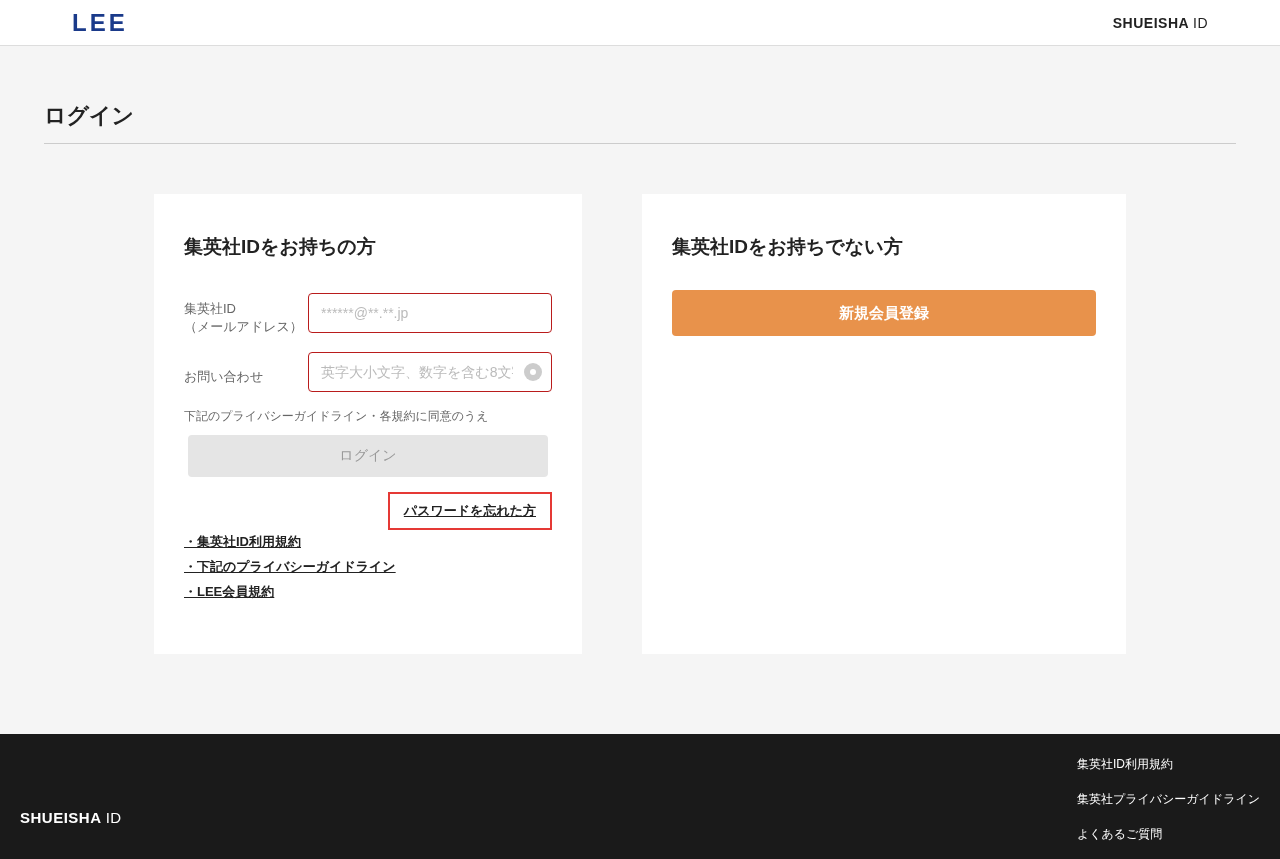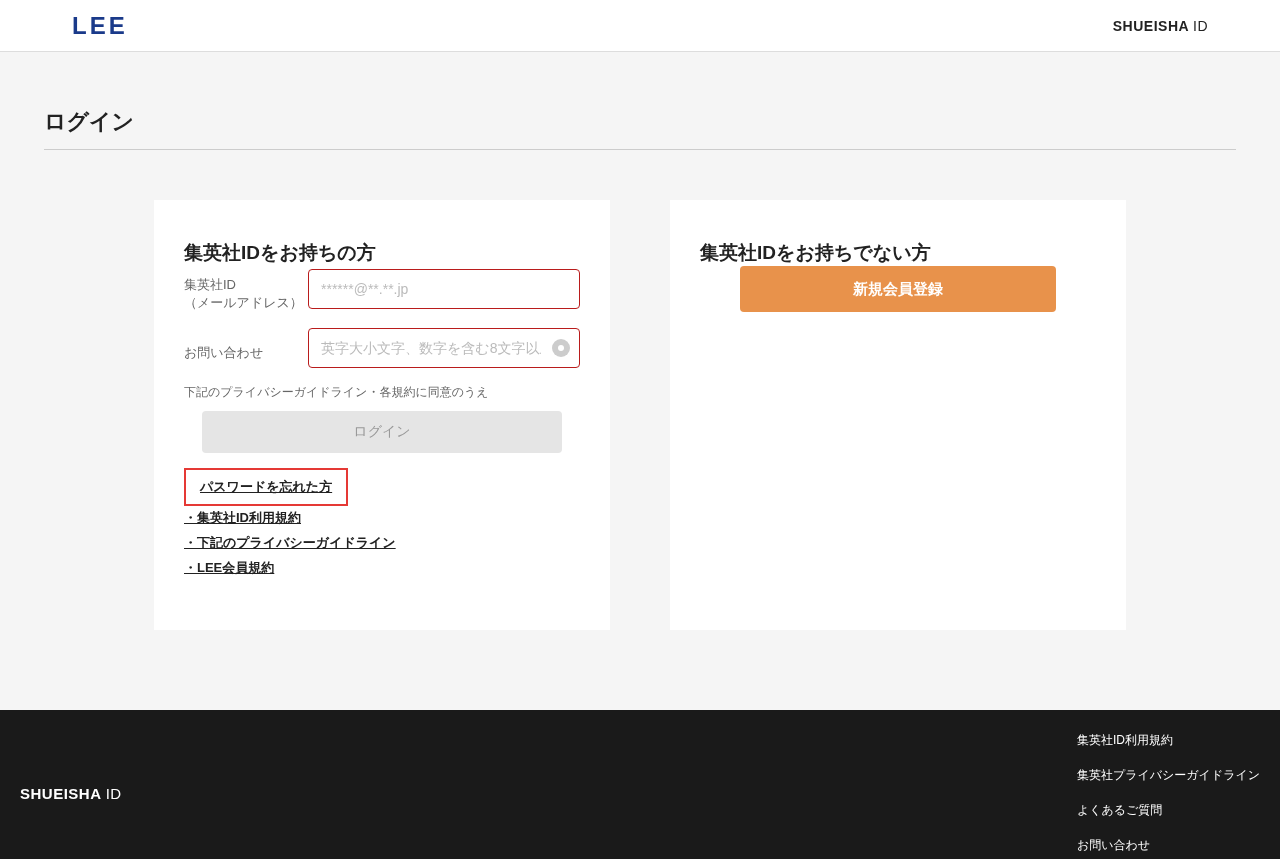--- a/index.html
+++ b/index.html
@@ -1,53 +1,53 @@
 <!DOCTYPE html>
 <html><head>
   <meta charset="utf-8">
   <style>
     * { margin: 0; padding: 0; box-sizing: border-box; }
     body { font-family: -apple-system, BlinkMacSystemFont, "Hiragino Kaku Gothic ProN", "Hiragino Sans", Meiryo, sans-serif; background: #f5f5f5; color: #222; }
     
-    .header { background: #fff; border-bottom: 1px solid #ddd; height: 52px; display: flex; align-items: center; justify-content: space-between; padding: 0 72px; }
+    .header { background: #fff; border-bottom: 1px solid #ddd; height: 46px; display: flex; align-items: center; justify-content: space-between; padding: 0 72px; }
     .lee-logo { color: #1a3a8a; font-weight: 900; font-size: 24px; letter-spacing: 3px; font-family: Arial, sans-serif; }
     .shueisha-id-top { font-weight: 700; font-size: 14px; letter-spacing: 0.5px; }
     .shueisha-id-top .id-part { font-weight: 300; }
     
     .container { max-width: 1236px; margin: 0 auto; padding: 0 22px; }
     .page-title { font-size: 22px; font-weight: 700; padding: 55px 0 12px; border-bottom: 1px solid #ccc; }
     
     .panels { display: flex; gap: 60px; margin-top: 50px; padding: 0 110px 80px; }
     .panel { background: #fff; flex: 1; padding: 40px 30px 50px; }
-    .panel-title { font-size: 19px; font-weight: 700; }
+    .panel-title { font-size: 19px; font-weight: 700; margin-bottom: 30px; }
     
     .form-row { display: flex; align-items: center; margin-bottom: 16px; gap: 4px; }
     .form-label { font-size: 13px; color: #666; width: 120px; padding-top: 10px; line-height: 1.4; }
     .form-input { flex: 1; height: 40px; border: 1px solid #b91c1c; border-radius: 4px; padding: 0 12px; font-size: 14px; color: #333; }
     .form-input::placeholder { color: #bbb; }
     .pw-wrap { position: relative; flex: 1; display: flex; }
     .pw-wrap input { width: 100%; padding-right: 38px; }
     .eye-icon { position: absolute; right: 10px; top: 50%; transform: translateY(-50%); width: 18px; height: 18px; border-radius: 50%; background: #ccc; display: flex; align-items: center; justify-content: center; cursor: pointer; }
     .eye-icon::after { content: ''; width: 6px; height: 6px; border-radius: 50%; background: #fff; }
     
     .checkbox-row { display: flex; align-items: center; justify-content: center; margin: 30px 0 20px; gap: 8px; }
     .checkbox-row input { width: 16px; height: 16px; }
     .checkbox-row label { font-size: 13px; color: #444; }
     
     .consent-text { font-size: 12px; color: #666; text-align: left; margin-bottom: 10px; }
     
     .login-btn { display: block; width: 360px; height: 42px; margin: 0 auto; background: #e5e5e5; border: none; border-radius: 4px; color: #999; font-size: 14px; cursor: pointer; }
     
-    .forgot-row { display:flex; justify-content:flex-start; margin-top: 15px; }
+    .forgot-row { display:flex; justify-content:flex-end; margin-top: 15px; }
     .forgot-link { display: inline-block; border: 2px solid #e53935; padding: 8px 14px; font-size: 13px; font-weight: 700; text-decoration: underline; color: #222; }
     
     .links-list { }
     .links-list a { display: block; font-size: 13px; font-weight: 700; color: #222; text-decoration: underline; line-height: 1.9; }
     
-    .register-btn { display: block; width: 316px; height: 46px; margin: 0 auto; background: #e8924b; border: none; border-radius: 4px; color: #fff; font-size: 15px; font-weight: 700; cursor: pointer; }
+    .register-btn { display: block; width: 424px; height: 46px; margin: 0 auto; background: #e8924b; border: none; border-radius: 4px; color: #fff; font-size: 15px; font-weight: 700; cursor: pointer; }
     
     .footer { background: #1a1a1a; color: #fff; padding: 22px 20px; display: flex; justify-content: space-between; align-items: center; }
     .footer-logo { font-weight: 700; font-size: 15px; letter-spacing: 0.5px; }
     .footer-logo .id-part { font-weight: 300; }
     .footer-links { display: flex; gap: 18px; font-size: 12px; flex-direction: column; }
     .footer-links a { color: #fff; text-decoration: none; }
   </style>
 </head>
 <body>
 

